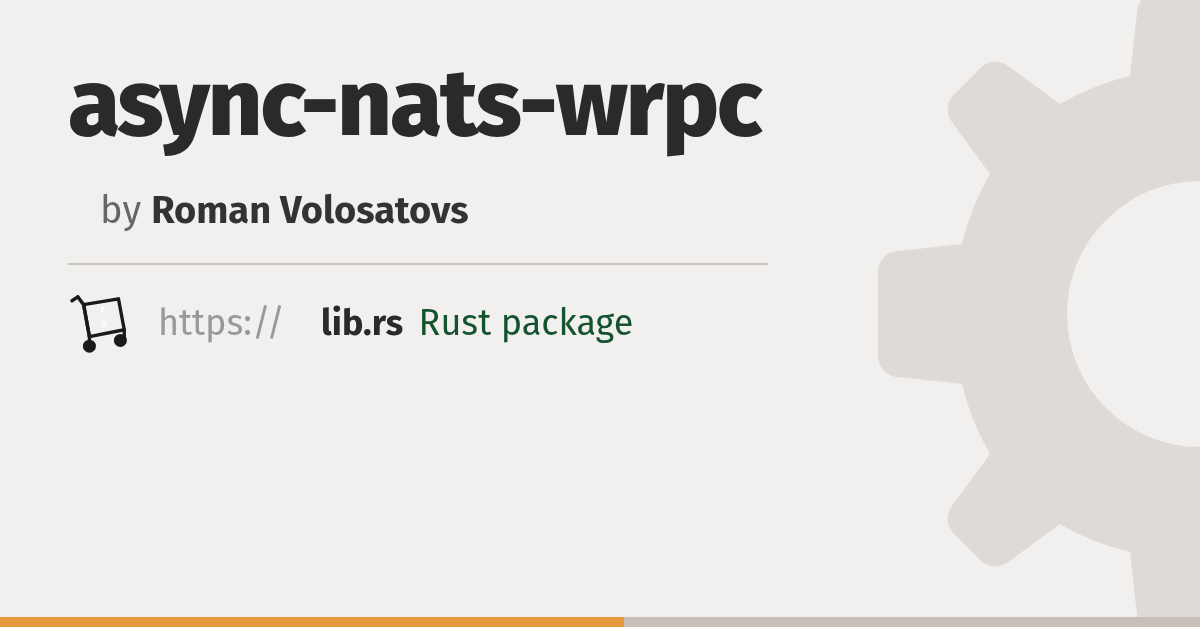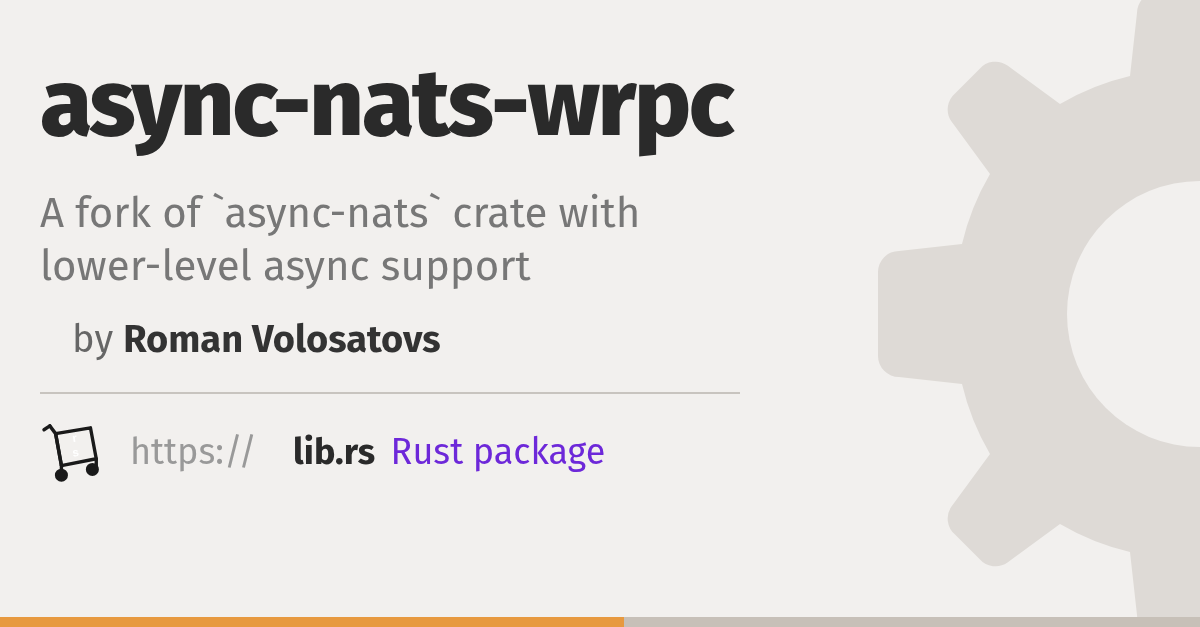--- a/index.html
+++ b/index.html
@@ -17,21 +17,21 @@
     transform: translateY(-50%);
     width: 700px;
     height: 700px;
     z-index: 0;
     opacity: 1;
   }
   .gear-bg svg { width: 100%; height: 100%; }
   .content {
     position: relative;
     z-index: 1;
-    padding: 56px 64px 0 40px;
+    padding: 56px 64px 0 68px;
     display: flex;
     flex-direction: column;
     height: 100%;
   }
   .title {
     font-size: 95px;
     font-weight: 800;
     color: #2a2a2a;
     letter-spacing: -2px;
     line-height: 1;
@@ -61,21 +61,21 @@
   }
   .footer {
     display: flex;
     align-items: center;
     gap: 22px;
     font-size: 36px;
     color: #888;
   }
   .footer .url-scheme { color: #999; text-align: center; }
   .footer .url-host { color: #2a2a2a; font-weight: 700; margin-left: 36px; }
-  .footer-label { color: #6d28d9; margin-left: 6px; }
+  .footer-label { color: #14532d; margin-left: 6px; }
   .logo-wrap {
     width: 68px;
     height: 60px;
     display: flex;
     align-items: center;
     justify-content: center;
   }
   .logo-wrap svg { width: 100%; height: 100%; }
   .bottom-bar {
     position: absolute;
@@ -103,21 +103,20 @@
         A72 72 0 0 1 32 120 L14 118 A6 6 0 0 1 8 112 L8 88 A6 6 0 0 1 14 82 L32 80
         A72 72 0 0 1 40 60 L29 45 A6 6 0 0 1 30 37 L37 30 A6 6 0 0 1 45 29 L60 40
         A72 72 0 0 1 80 32 L82 14 A6 6 0 0 1 88 8 Z"></path>
       <circle cx="100" cy="100" r="38" fill="#f2f0ee"></circle>
     </g>
   </svg>
 </div>
 
 <div class="content">
   <h1 class="title">async-nats-wrpc</h1>
-  <p class="description">A fork of `async-nats` crate with lower-level async support</p>
   <p class="author-line">
     <span class="author-by">by </span><span class="author-name">Roman Volosatovs</span>
   </p>
   <hr class="divider">
   <div class="footer">
     <div class="logo-wrap">
       <svg viewBox="0 0 70 62">
         <g stroke="#1a1a1a" stroke-width="3.5" stroke-linecap="round" stroke-linejoin="round" fill="none">
           <path d="M16 12 L52 6 L58 38 L22 45 Z"></path>
           <path d="M16 12 L22 45"></path>

